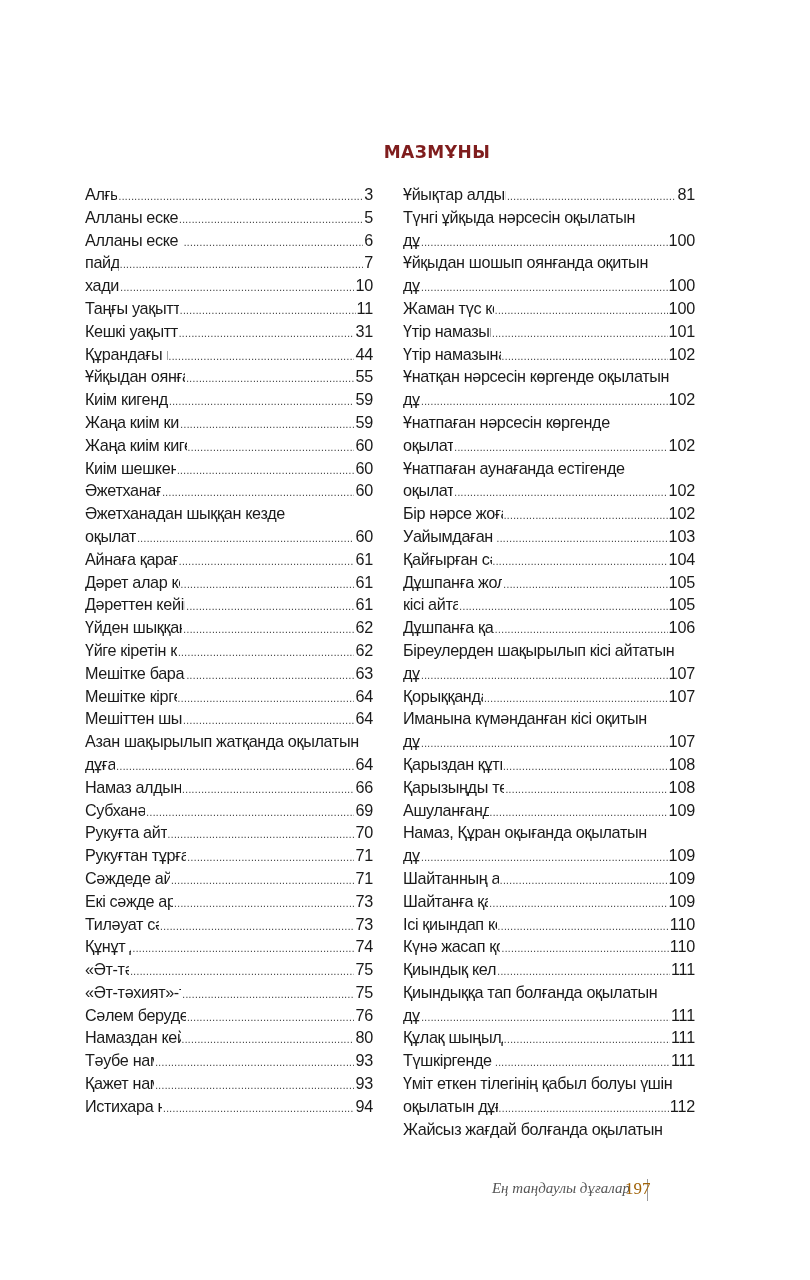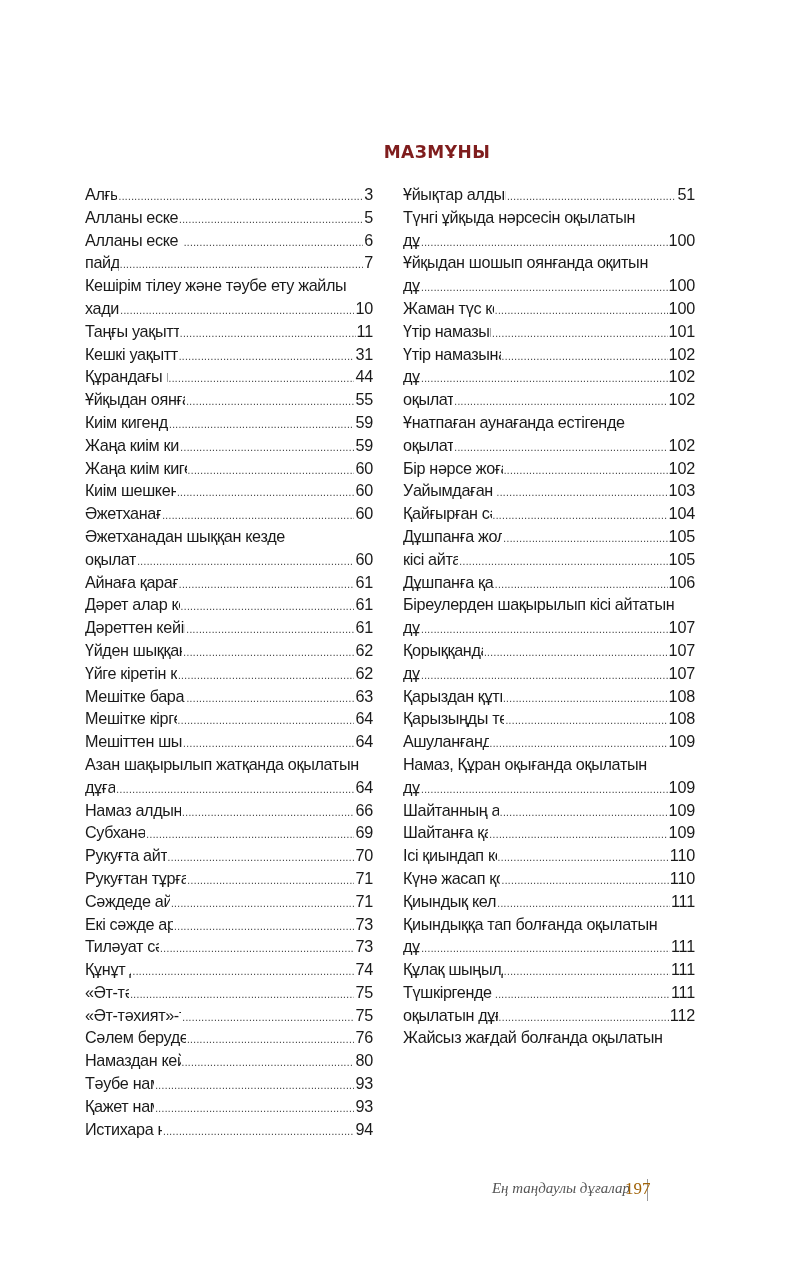--- a/index.html
+++ b/index.html
@@ -76,23 +76,20 @@
     </div>
     <div class="entry">
       <div class="line">
         <span class="txt">пайдасы</span>
         <span class="dots"></span>
         <span class="pg">7</span>
       </div>
     </div>
     <div class="entry">
       <div class="line">
-        <span class="txt">Кешірім тілеу және тәубе ету  жайлы</span>
-      </div>
-      <div class="line">
         <span class="txt">хадистер</span>
         <span class="dots"></span>
         <span class="pg">10</span>
       </div>
     </div>
     <div class="entry">
       <div class="line">
         <span class="txt">Таңғы уақытта оқылатын дұғалар</span>
         <span class="dots"></span>
         <span class="pg">11</span>
@@ -334,21 +331,21 @@
         <span class="dots"></span>
         <span class="pg">94</span>
       </div>
     </div>
   </div>
 <div class="col right">
     <div class="entry">
       <div class="line">
         <span class="txt">Ұйықтар алдында айтылатын дұғалар</span>
         <span class="dots"></span>
-        <span class="pg">51</span>
+        <span class="pg">81</span>
       </div>
     </div>
     <div class="entry">
       <div class="line">
         <span class="txt">Түнгі ұйқыда нәрсесін оқылатын</span>
       </div>
       <div class="line">
         <span class="txt">дұға</span>
         <span class="dots"></span>
         <span class="pg">100</span>
@@ -380,27 +377,33 @@
     </div>
     <div class="entry">
       <div class="line">
         <span class="txt">Үтір намазынан кейін оқылатын зікір.</span>
         <span class="dots"></span>
         <span class="pg">102</span>
       </div>
     </div>
     <div class="entry">
       <div class="line">
+        <span class="txt">Ұнатқан нәрсесін көргенде оқылатын</span>
+      </div>
+      <div class="line">
         <span class="txt">дұға</span>
         <span class="dots"></span>
         <span class="pg">102</span>
       </div>
     </div>
     <div class="entry">
       <div class="line">
+        <span class="txt">Ұнатпаған нәрсесін көргенде</span>
+      </div>
+      <div class="line">
         <span class="txt">оқылатын дұға</span>
         <span class="dots"></span>
         <span class="pg">102</span>
       </div>
     </div>
     <div class="entry">
       <div class="line">
         <span class="txt">Ұнатпаған аунағанда естігенде</span>
       </div>
       <div class="line">
@@ -463,20 +466,23 @@
     </div>
     <div class="entry">
       <div class="line">
         <span class="txt">Қорыққанда оқылатын дұға</span>
         <span class="dots"></span>
         <span class="pg">107</span>
       </div>
     </div>
     <div class="entry">
       <div class="line">
+        <span class="txt">Иманына күмәнданған кісі оқитын</span>
+      </div>
+      <div class="line">
         <span class="txt">дұға</span>
         <span class="dots"></span>
         <span class="pg">107</span>
       </div>
     </div>
     <div class="entry">
       <div class="line">
         <span class="txt">Қарыздан құтылу үшін оқылатын дұға</span>
         <span class="dots"></span>
         <span class="pg">108</span>
@@ -559,20 +565,23 @@
       </div>
     </div>
     <div class="entry">
       <div class="line">
         <span class="txt">Түшкіргенде айтылатын дұғалар</span>
         <span class="dots"></span>
         <span class="pg">111</span>
       </div>
     </div>
     <div class="entry">
+      <div class="line">
+        <span class="txt">Үміт еткен тілегінің қабыл болуы үшін</span>
+      </div>
       <div class="line">
         <span class="txt">оқылатын дұға (Тәфрижия дұғасы)</span>
         <span class="dots"></span>
         <span class="pg">112</span>
       </div>
     </div>
     <div class="entry">
       <div class="line">
         <span class="txt">Жайсыз жағдай болғанда оқылатын</span>
       </div>

